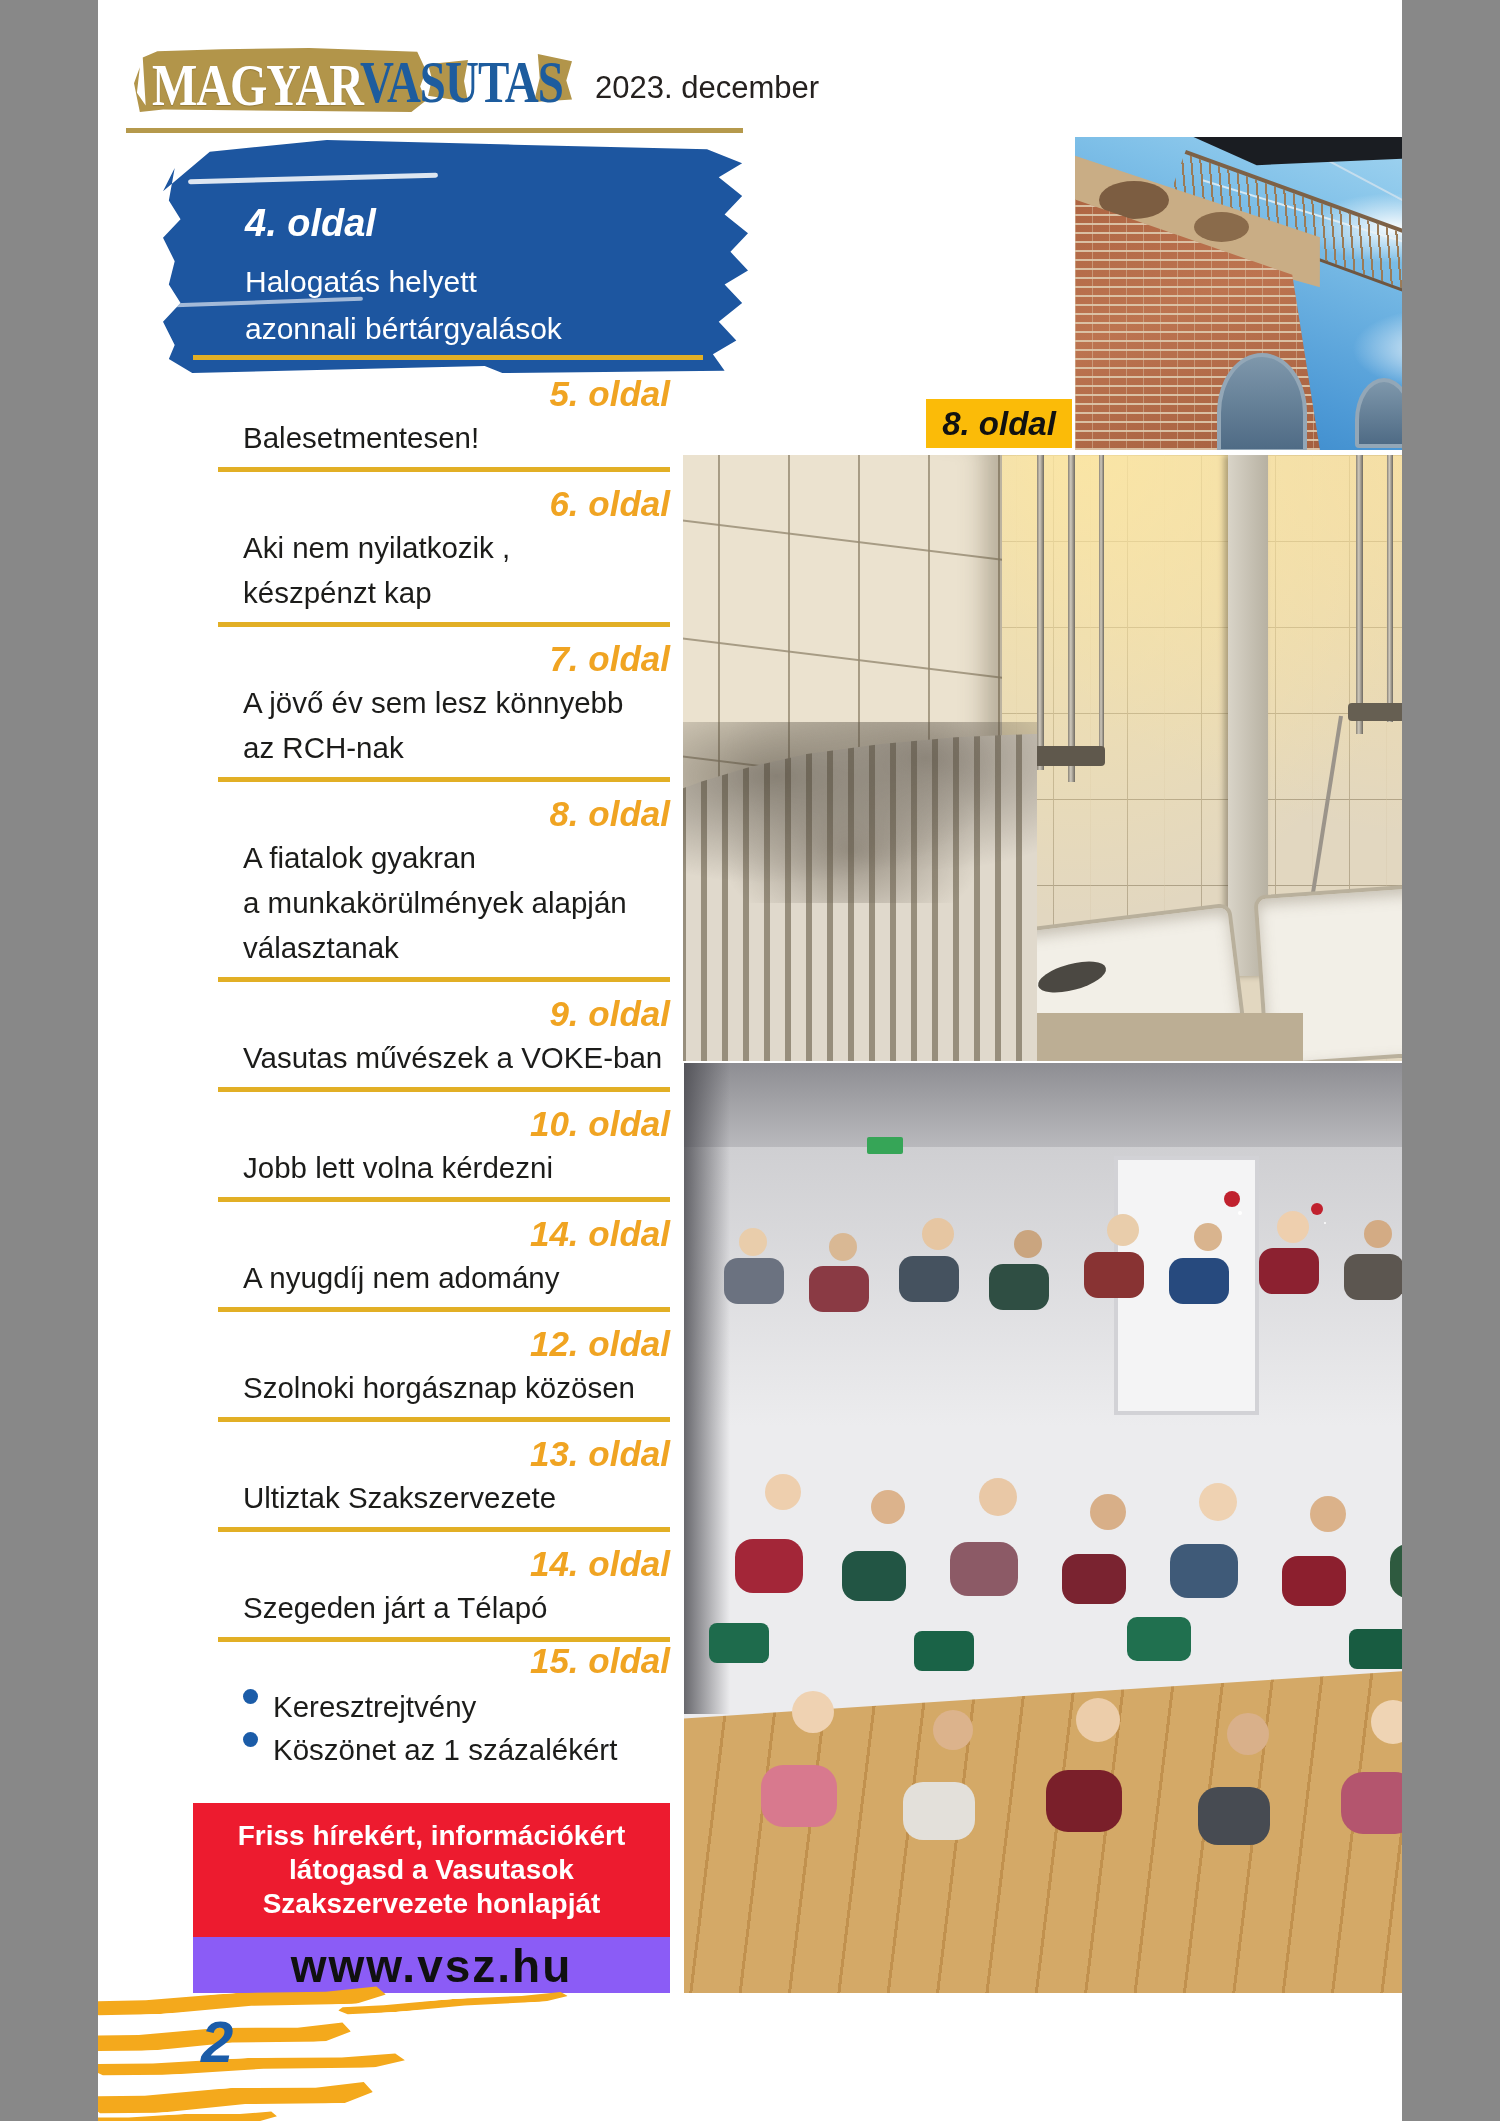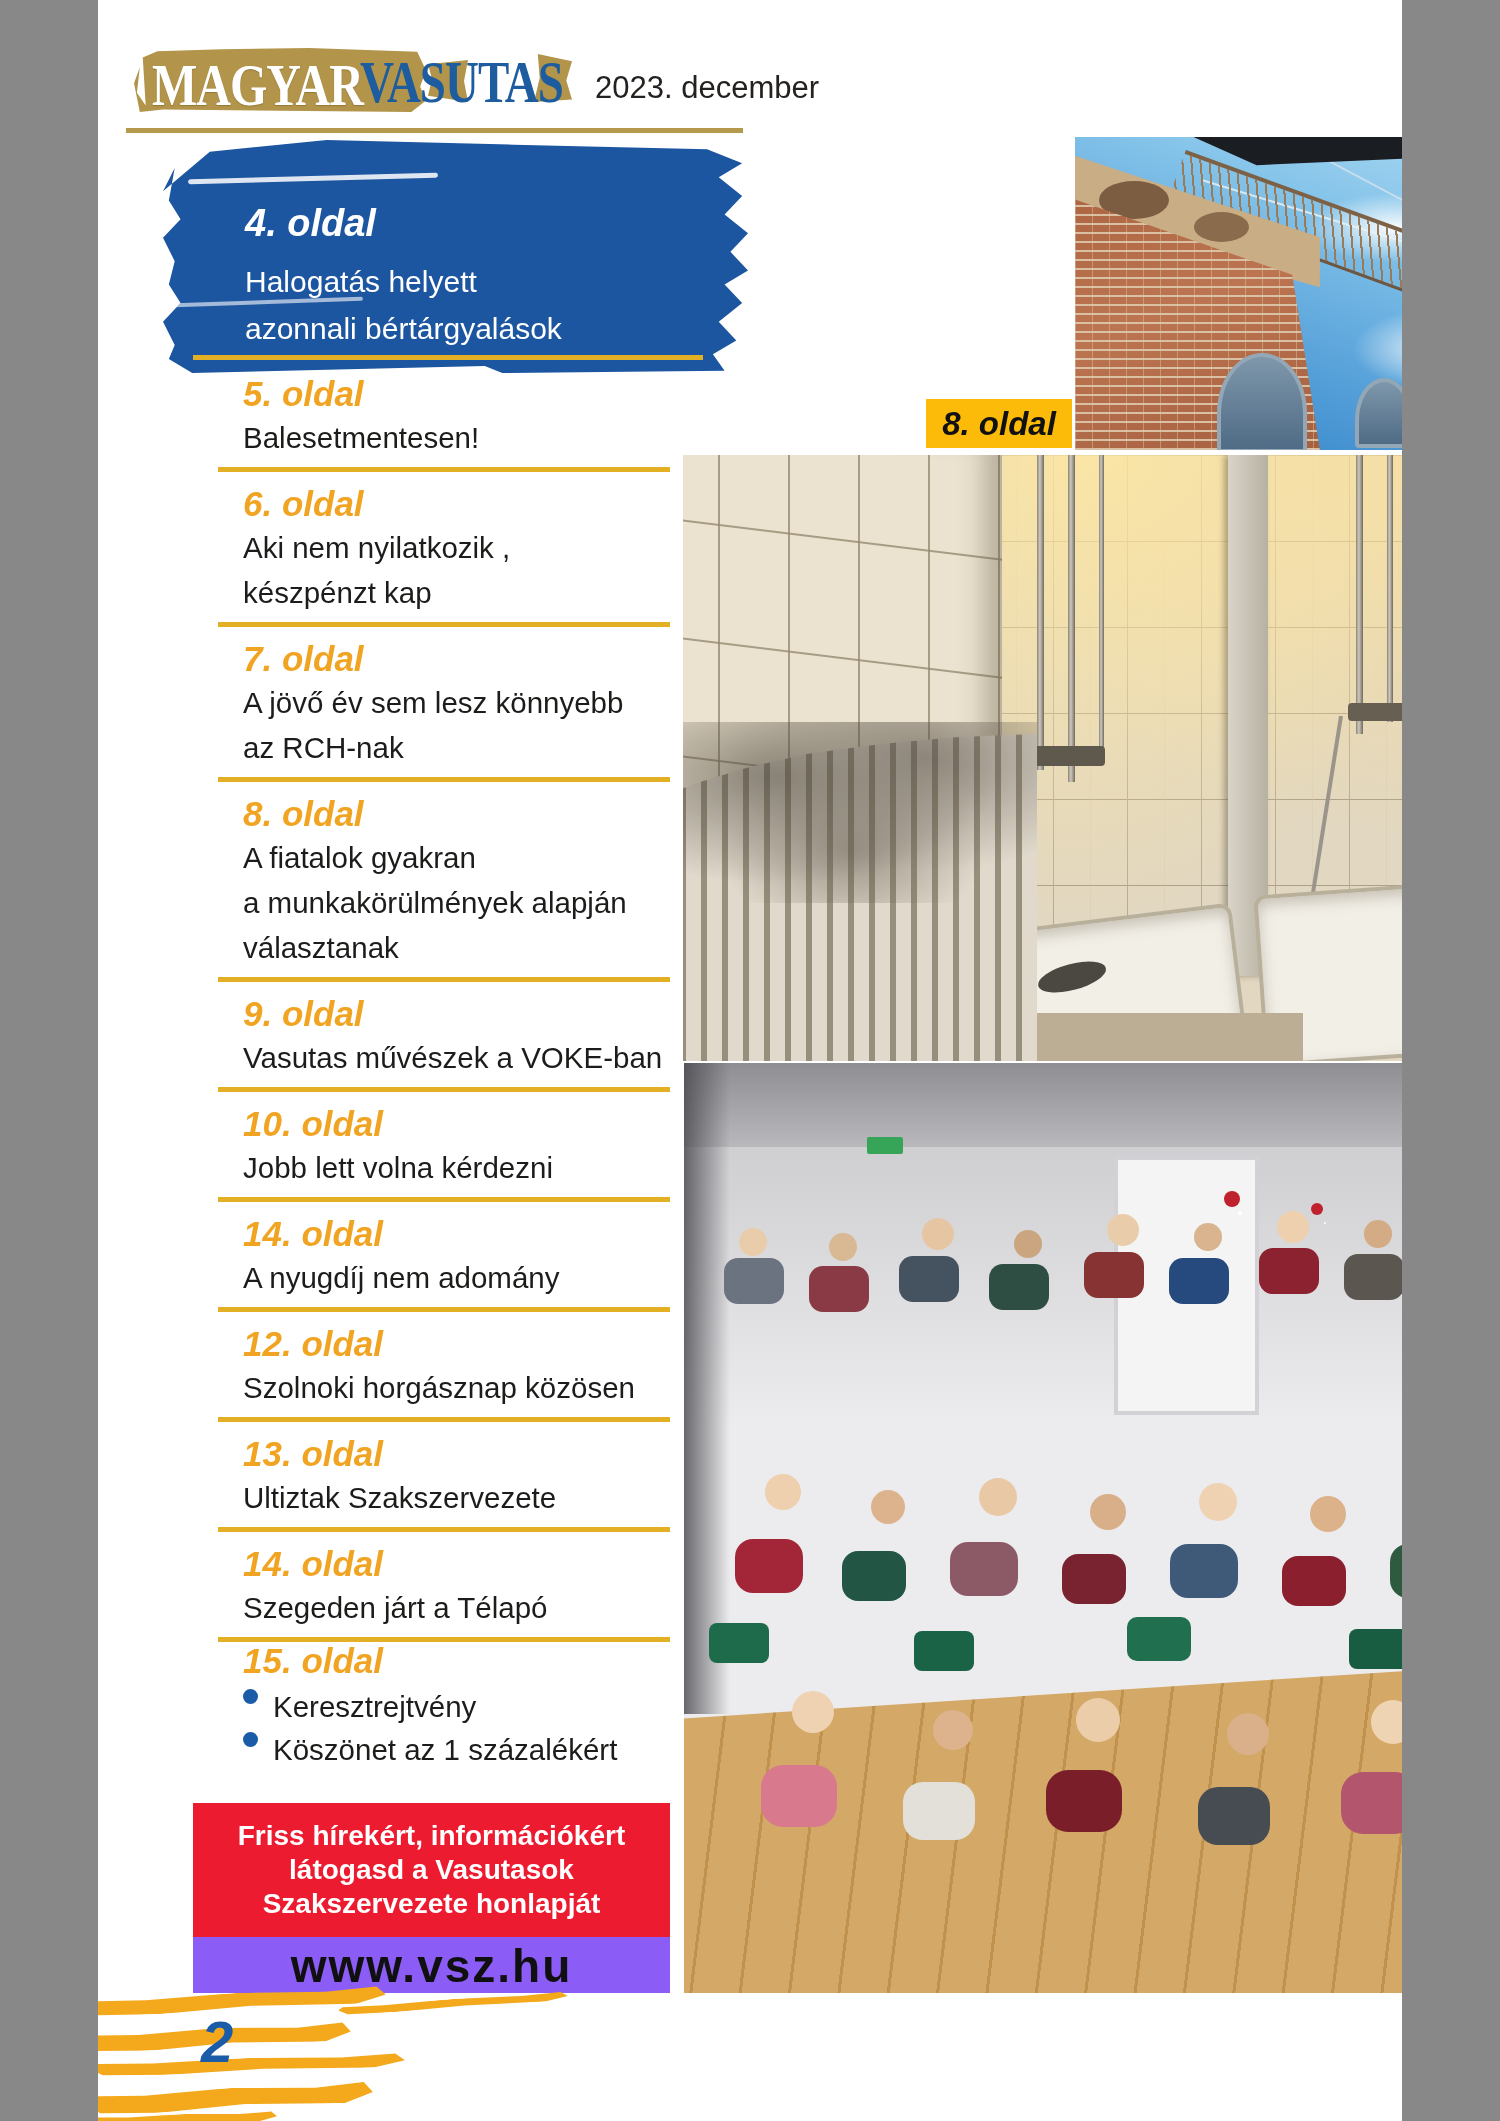--- a/index.html
+++ b/index.html
@@ -25,21 +25,21 @@
   .featured .streak{position:absolute;background:rgba(255,255,255,.85);height:5px;border-radius:3px;}
   .featured .st1{left:25px;top:36px;width:250px;transform:rotate(-1.5deg);}
   .featured .st2{left:10px;top:160px;width:190px;transform:rotate(-2deg);height:4px;opacity:.7;}
   .featured-label{position:absolute;left:82px;top:62px;font-size:38px;font-weight:700;font-style:italic;color:#ffffff;}
   .featured-lines{position:absolute;left:82px;top:118px;font-size:30px;color:#ffffff;line-height:47px;}
   .featured-goldline{position:absolute;left:30px;bottom:13px;width:510px;height:5px;background:#e2af25;}
 
   
   .toc{position:absolute;left:95px;top:362px;width:477px;}
   .toc-entry{margin:0;}
-  .toc-entry h3{margin:12px 0 0 50px;font-size:35px;font-weight:700;font-style:italic;color:#f0a422;line-height:40px;}
+  .toc-entry h3{margin:12px 0 0 50px;font-size:35px;font-weight:700;font-style:italic;color:#f0a422;line-height:40px;text-align:right;}
   .toc-entry p{margin:2px 0 0 50px;font-size:29.5px;color:#1c1c1a;line-height:43px;}
   .toc-rule{margin:8px 0 0 25px;width:452px;height:5px;background:#e2af25;border:0;}
   .bullet-row{display:flex;align-items:flex-start;margin:8px 0 0 50px;}
   .bullet-dot{width:15px;height:15px;border-radius:50%;background:#1b5ca8;margin-right:15px;flex:none;}
   .bullet-text{font-size:29.5px;color:#1c1c1a;line-height:35px;}
 
   
   .promo-red{position:absolute;left:95px;top:1803px;width:477px;height:134px;background:#ed1b2f;
     display:flex;flex-direction:column;justify-content:center;text-align:center;}
   .promo-red div{color:#ffffff;font-weight:700;font-size:28px;line-height:34px;}

